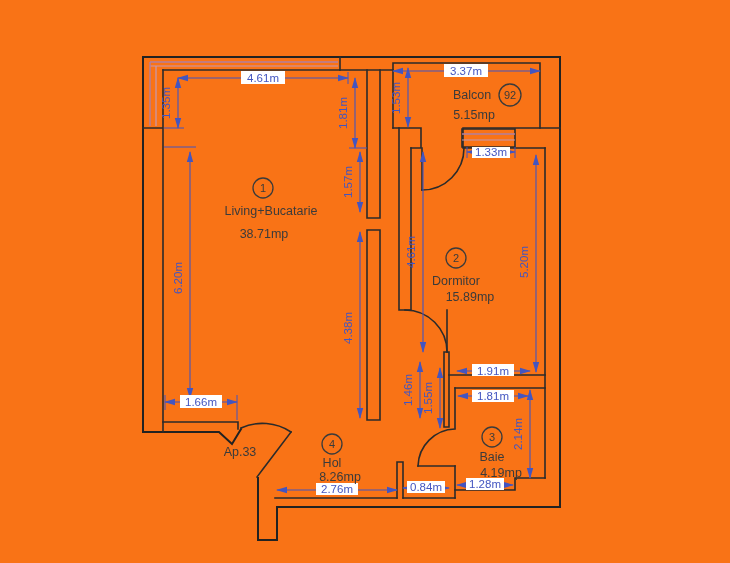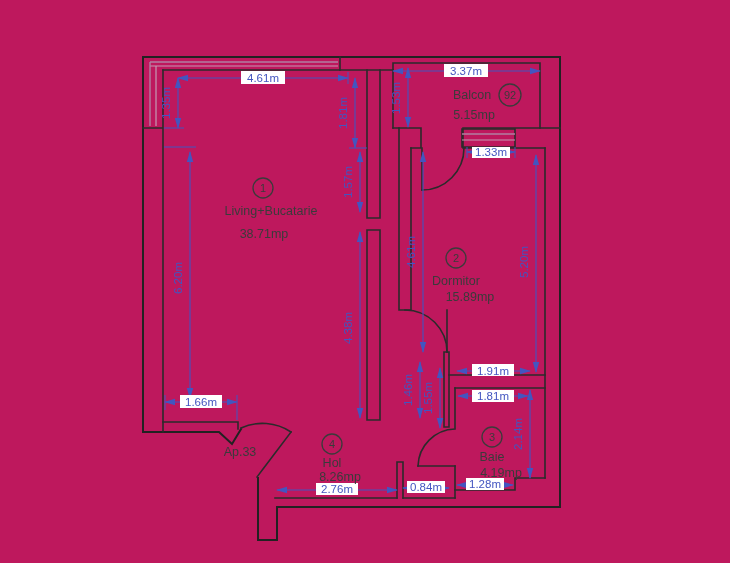--- a/index.html
+++ b/index.html
@@ -1,16 +1,16 @@
 <!DOCTYPE html>
 <html><head>
 <meta charset="utf-8">
 <style>
   html,body{margin:0;padding:0;background:#ffffff;}
-  .canvas{position:relative;width:730px;height:563px;background:#be185d;overflow:hidden;
+  .canvas{position:relative;width:730px;height:563px;background:#f97316;overflow:hidden;
           font-family:"Liberation Sans", sans-serif;}
   svg{display:block;}
   .wall{stroke:#222222;stroke-width:2;fill:none;stroke-linecap:square;}
   .wall-thin{stroke:#2b2b2b;stroke-width:1.6;fill:none;stroke-linecap:square;}
   .glass{stroke:#b07fa2;stroke-width:1.4;fill:none;}
   .glass2{stroke:#c49ab4;stroke-width:1.2;fill:none;}
   .dim{stroke:#4355c0;stroke-width:1.1;fill:none;}
   .tick{stroke:#4355c0;stroke-width:1;fill:none;}
   .dimtext{fill:#4355c0;font-size:11.5px;font-family:"Liberation Sans",sans-serif;}
   .labeltext{fill:#3b3b3b;font-size:12.5px;font-family:"Liberation Sans",sans-serif;}

